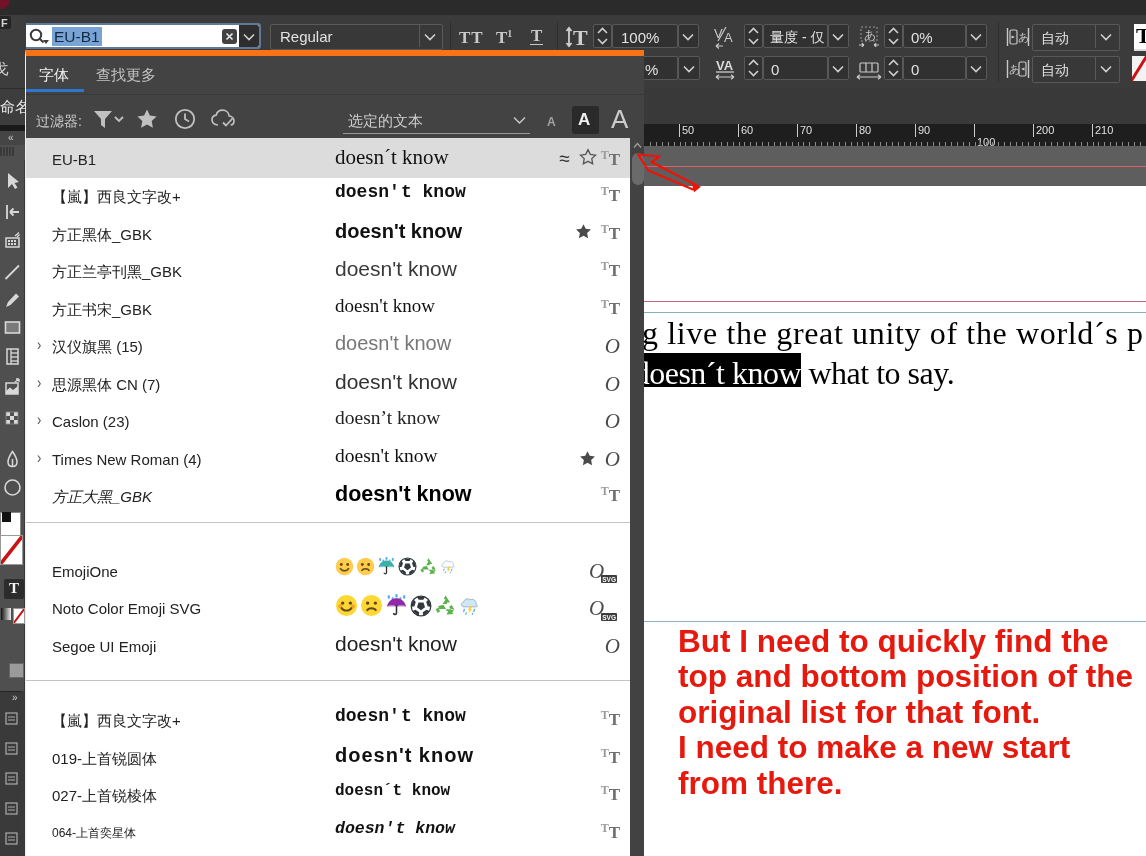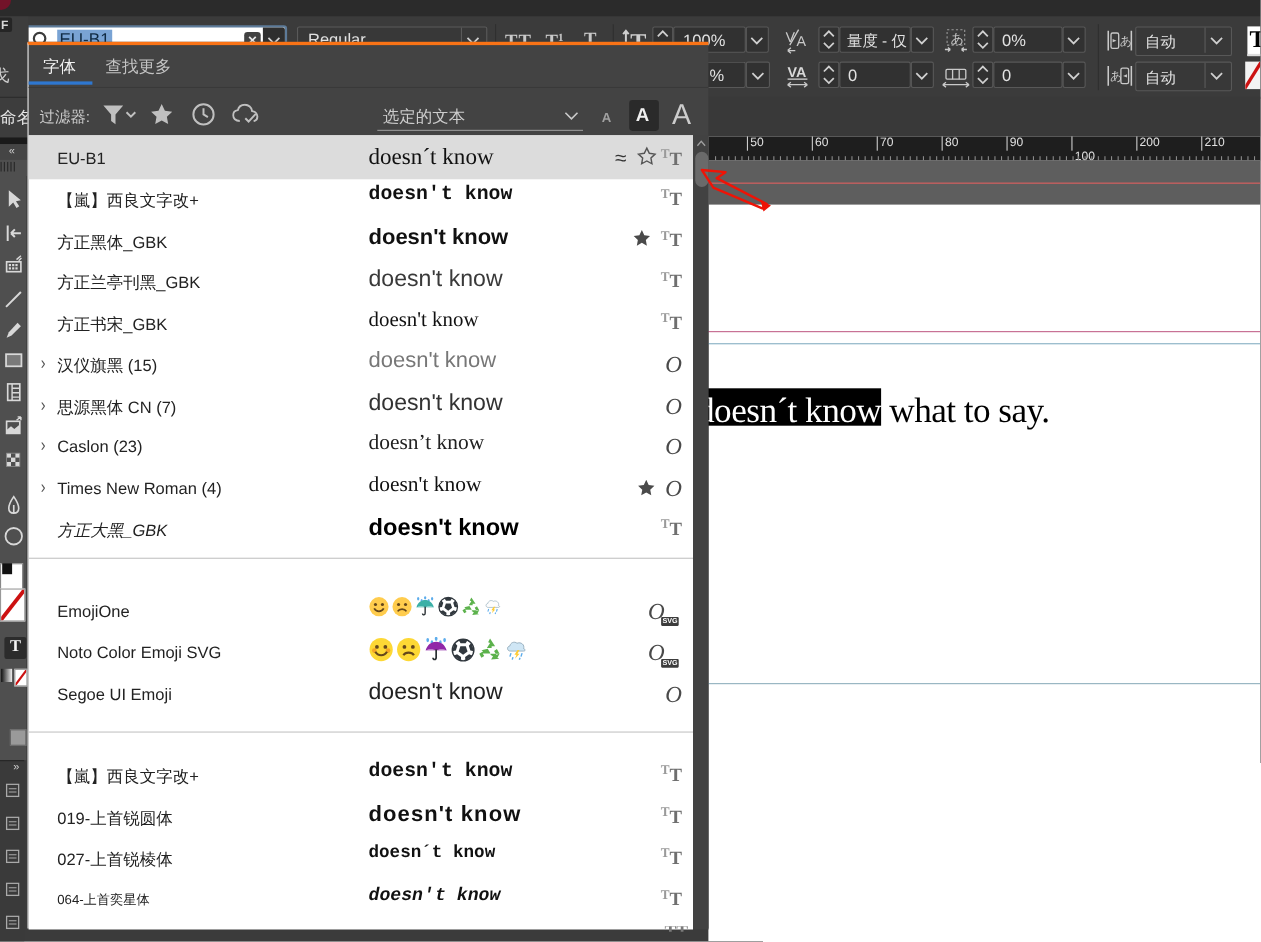--- a/index.html
+++ b/index.html
@@ -285,23 +285,25 @@
     <div class="abs" style="left:1139.7px;top:142px;width:1px;height:4px;background:#8a8a8a;"></div>
     <div class="abs" style="left:1145.6px;top:142px;width:1px;height:4px;background:#8a8a8a;"></div>
 
   <div class="abs" style="left:644px;top:146px;width:502px;height:40px;background:#5e5e5e;"></div>
   <div class="abs" style="left:644px;top:166px;width:502px;height:1px;background:#e06060;"></div>
 
   <div class="abs" style="left:620px;top:124px;width:526px;height:732px;overflow:hidden;">
 
     <div class="abs" style="left:0;top:176.5px;width:526px;height:1px;background:#c2638a;"></div>
     <div class="abs" style="left:0;top:188px;width:526px;height:1px;background:#85aec2;"></div>
+    <div class="abs" style="left:22px;top:191.3px;font-family:'Liberation Serif',serif;font-size:32px;color:#000;white-space:nowrap;letter-spacing:0.65px;">g live the great unity of the world´s p</div>
     <div class="abs" style="left:0px;top:229px;width:181px;height:34px;background:#000;"></div>
     <div class="abs" style="left:13.7px;top:230.8px;font-family:'Liberation Serif',serif;font-size:32px;color:#000;white-space:nowrap;letter-spacing:-0.5px;"><span style="color:#fff;">doesn´t know</span> what to say.</div>
     <div class="abs" style="left:23px;top:497px;width:503px;height:1px;background:#8fb0bd;"></div>
+    <div class="abs" style="left:58px;top:500px;color:#e6190f;font-weight:bold;font-size:31.5px;line-height:35.4px;white-space:nowrap;">But I need to quickly find the<br>top and bottom position of the<br>original list for that font.<br>I need to make a new start<br>from there.</div>
   </div>
 
   <div class="abs" style="left:0;top:15px;width:26px;height:110px;background:#3d3d3d;"></div>
   <div class="abs" style="left:0;top:16px;width:11px;height:13px;background:#252525;border-radius:0 2px 2px 0;"></div>
   <div class="abs" style="left:1px;top:17px;color:#d5d5d5;font-size:11px;font-weight:bold;">F</div>
   <div class="abs" style="left:-6px;top:60px;color:#cfcfcf;font-size:15px;">戈</div>
   <div class="abs" style="left:0;top:88px;width:26px;height:1px;background:#2c2c2c;"></div>
   <div class="abs" style="left:0;top:98px;color:#e8e8e8;font-size:15px;">命名</div>
   <div class="abs" style="left:0;top:125px;width:26px;height:6px;background:#1a1a1a;"></div>
   <div class="abs" style="left:0;top:131px;width:25px;height:14px;background:#454545;"></div>
@@ -408,22 +410,22 @@
       <rect x="1" y="1" width="11" height="11" fill="none" stroke="#aaaaaa" stroke-width="1.2"></rect>
       <line x1="3" y1="5" x2="10" y2="5" stroke="#aaa" stroke-width="1"></line>
       <line x1="3" y1="8" x2="10" y2="8" stroke="#aaa" stroke-width="1"></line>
     </svg>
     <svg class="abs" style="left:5px;top:832px;" width="13" height="13" viewBox="0 0 13 13">
       <rect x="1" y="1" width="11" height="11" fill="none" stroke="#aaaaaa" stroke-width="1.2"></rect>
       <line x1="3" y1="5" x2="10" y2="5" stroke="#aaa" stroke-width="1"></line>
       <line x1="3" y1="8" x2="10" y2="8" stroke="#aaa" stroke-width="1"></line>
     </svg>
 
-  <div id="panel" class="abs" style="left:25px;top:38px;width:619px;height:806px;background:#434343;
-       border-top:3px solid #f97316;border-left:1px solid #ececec;box-sizing:border-box;">
+  <div id="panel" class="abs" style="left:25px;top:50px;width:619px;height:806px;background:#434343;
+       border-top:6px solid #f97316;border-left:1px solid #ececec;box-sizing:border-box;">
 
     <div class="abs" style="left:13px;top:10px;color:#f2f2f2;font-size:15px;">字体</div>
     <div class="abs" style="left:70px;top:10px;color:#c3c3c3;font-size:15px;">查找更多</div>
     <div class="abs" style="left:0;top:33px;width:58px;height:3px;background:#2e77d0;"></div>
     <div class="abs" style="left:0;top:38px;width:618px;height:1px;background:#393939;"></div>
 
     <div class="abs" style="left:10px;top:57px;color:#cccccc;font-size:14px;">过滤器:</div>
     <svg class="abs" style="left:67px;top:53px;" width="32" height="22" viewBox="0 0 32 22">
       <path d="M1 2 L19 2 L12 10 L12 19 L8 16 L8 10 Z" fill="#c0c0c0"></path>
       <path d="M22 8 L26 12 L30 8" fill="none" stroke="#c0c0c0" stroke-width="1.8"></path>

